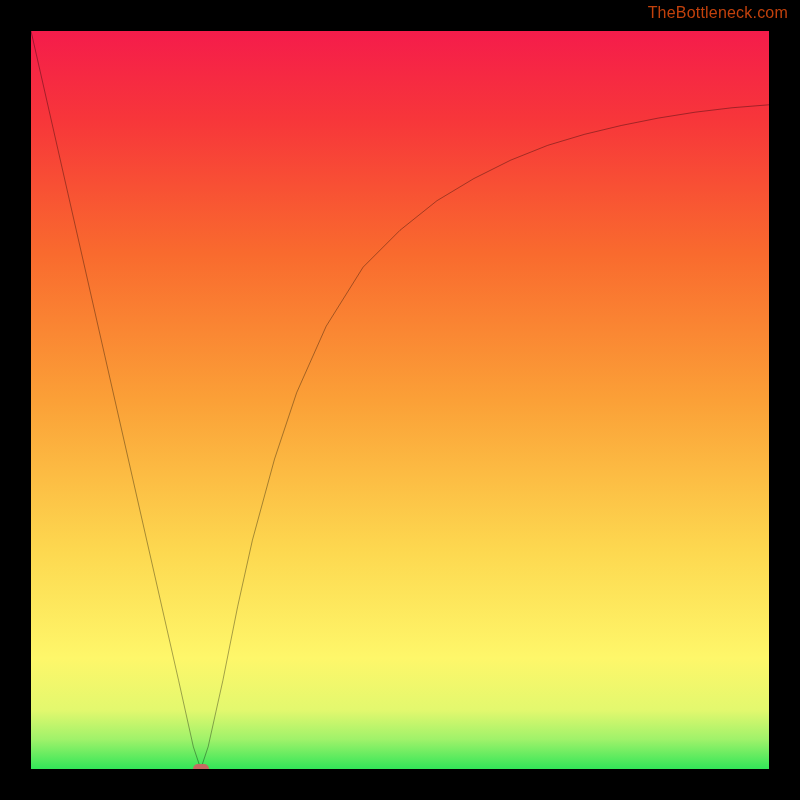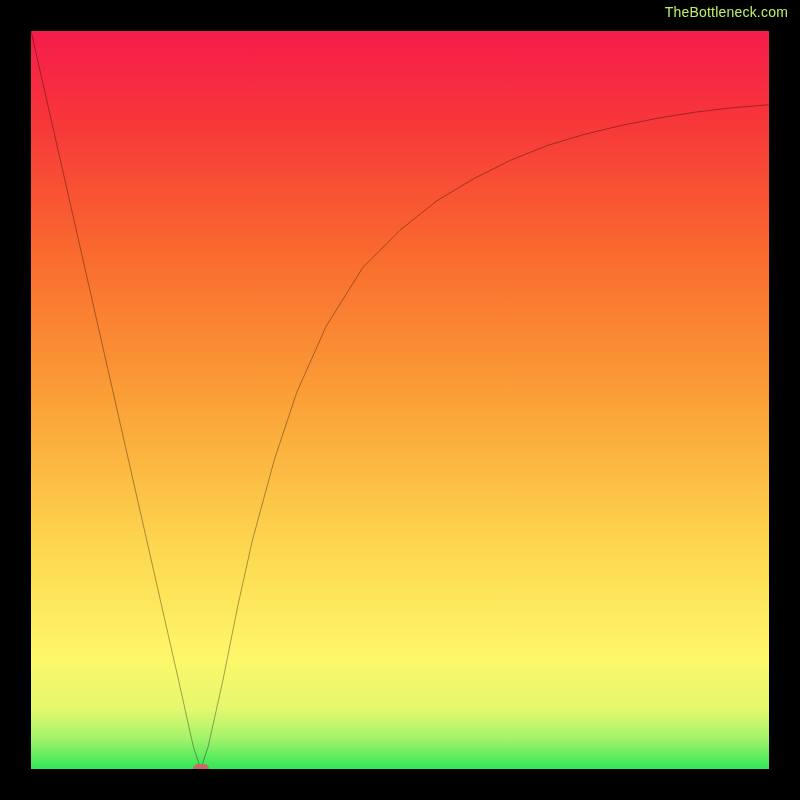--- a/index.html
+++ b/index.html
@@ -14,22 +14,22 @@
   .frame {
     position: relative;
     width: 800px;
     height: 800px;
     background: #000;
   }
   .watermark {
     position: absolute;
     top: 4px;
     right: 12px;
-    color: #bef264;
-    font-size: 14px;
+    color: #c2410c;
+    font-size: 16px;
     font-weight: 500;
     letter-spacing: 0.2px;
     z-index: 10;
   }
   .plot-area {
     position: absolute;
     left: 31px;
     top: 31px;
     width: 738px;
     height: 738px;

